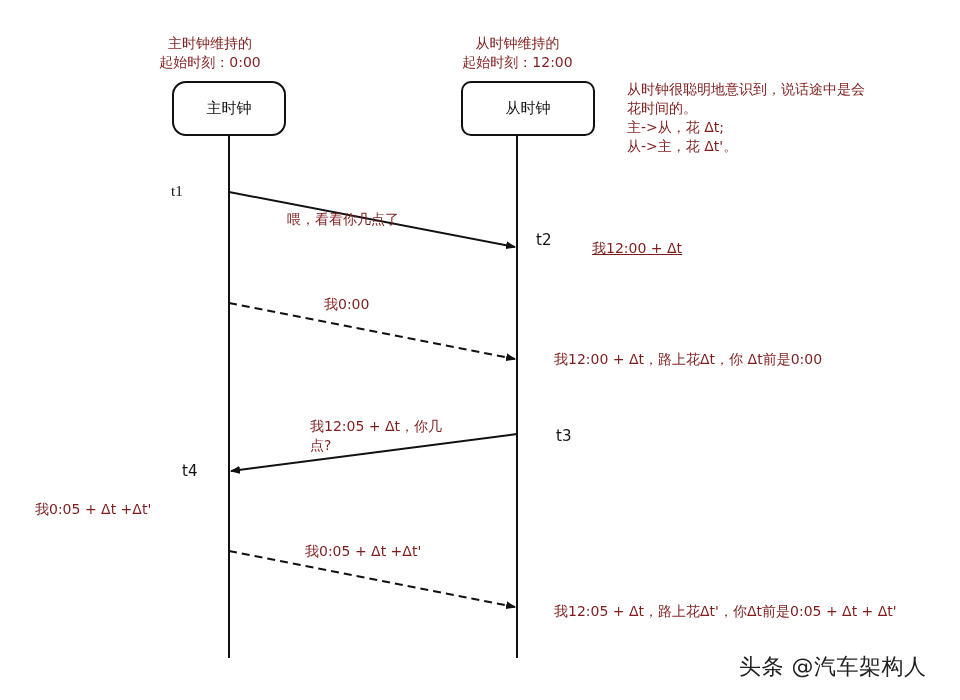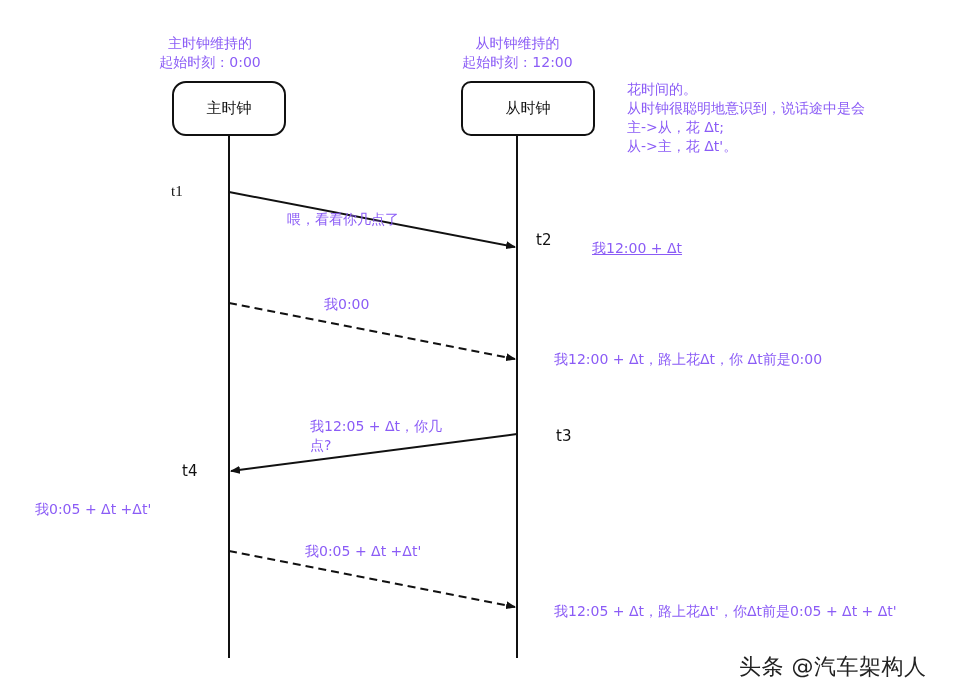--- a/index.html
+++ b/index.html
@@ -1,19 +1,19 @@
 <!DOCTYPE html>
 <html><head>
 <meta charset="utf-8">
 <style>
   html, body { margin: 0; padding: 0; background: #ffffff; }
   body { width: 960px; height: 700px; position: relative; overflow: hidden;
          font-family: "DejaVu Sans", "Liberation Sans", sans-serif; }
   .abs { position: absolute; white-space: nowrap; }
-  .red { color: #8b5cf6; font-size: 14px; line-height: 19px; }
+  .red { color: #7f1d1d; font-size: 14px; line-height: 19px; }
   .red-c { text-align: center; }
   .lbl { color: #111; font-size: 15px; }
   .box { position: absolute; border: 2px solid #111; border-radius: 10px; background: #fff;
          display: flex; align-items: center; justify-content: center; font-size: 15px; color: #111;
          box-sizing: border-box; }
   svg.lines { position: absolute; left: 0; top: 0; }
   .wm { color: #222; font-size: 22px; text-shadow: 0 0 1px #fff; letter-spacing: 0.5px; }
 </style>
 </head>
 <body>
@@ -48,22 +48,22 @@
 
 <div class="abs red red-c" style="left:430px; top:34px; width:175px;">
   <div>从时钟维持的</div>
   <div>起始时刻：12:00</div>
 </div>
 <div class="box" style="left:461px; top:81px; width:134px; height:55px;">
   <span>从时钟</span>
 </div>
 
 <div class="abs red" style="left:627px; top:80px;">
+  <div>从时钟很聪明地意识到，说话途中是会</div>
   <div>花时间的。</div>
-  <div>从时钟很聪明地意识到，说话途中是会</div>
   <div>主-&gt;从，花 Δt;</div>
   <div>从-&gt;主，花 Δt'。</div>
 </div>
 
 <div class="abs lbl" style="left:171px; top:183px;font-family:Liberation Serif, serif;">t1</div>
 <div class="abs lbl" style="left:536px; top:231px;">t2</div>
 <div class="abs lbl" style="left:556px; top:427px;text-align:center;">t3</div>
 <div class="abs lbl" style="left:182px; top:462px;">t4</div>
 
 <div class="abs red" style="left:287px; top:183px;margin-top:27px;">喂，看看你几点了</div>

